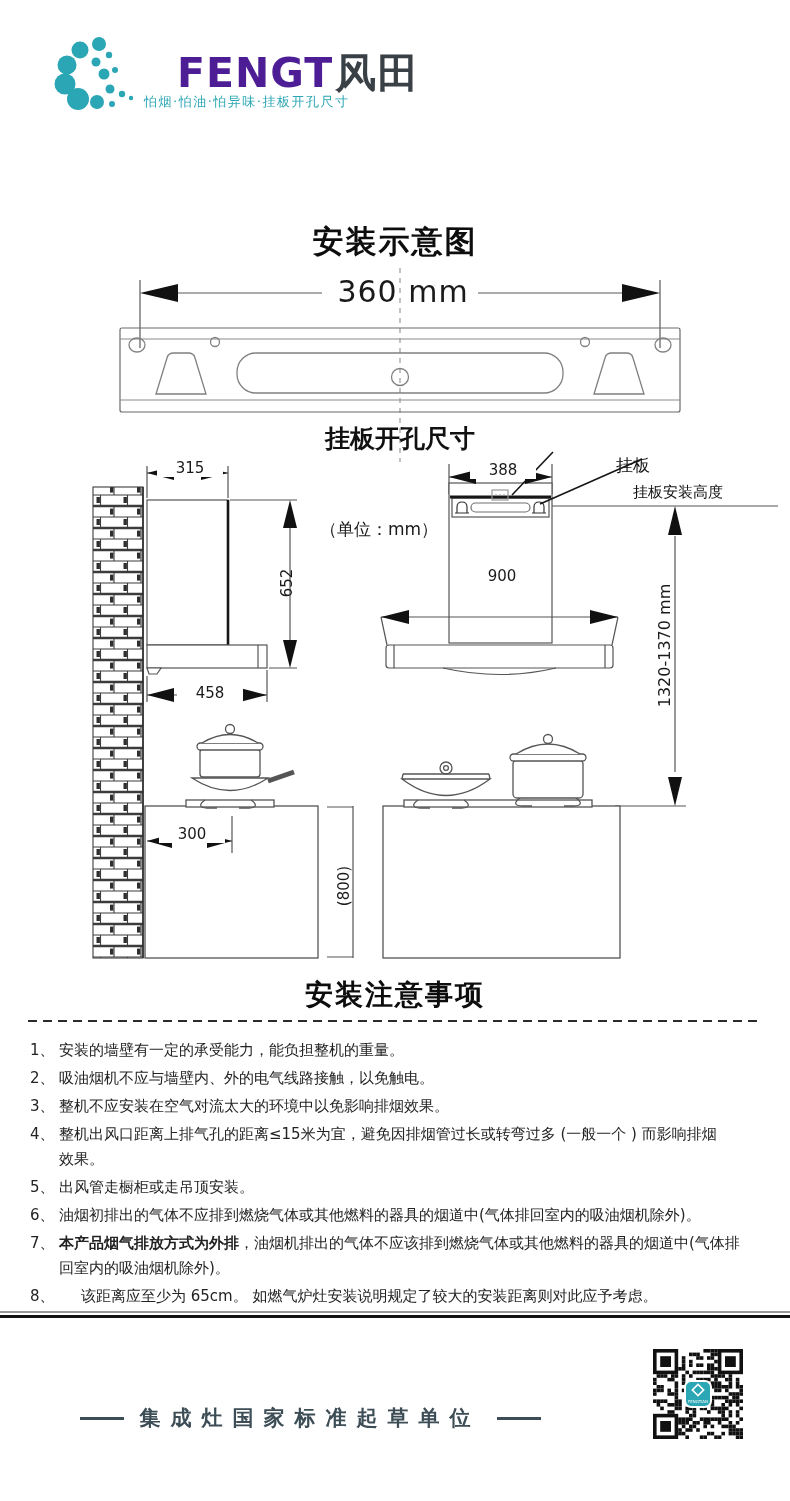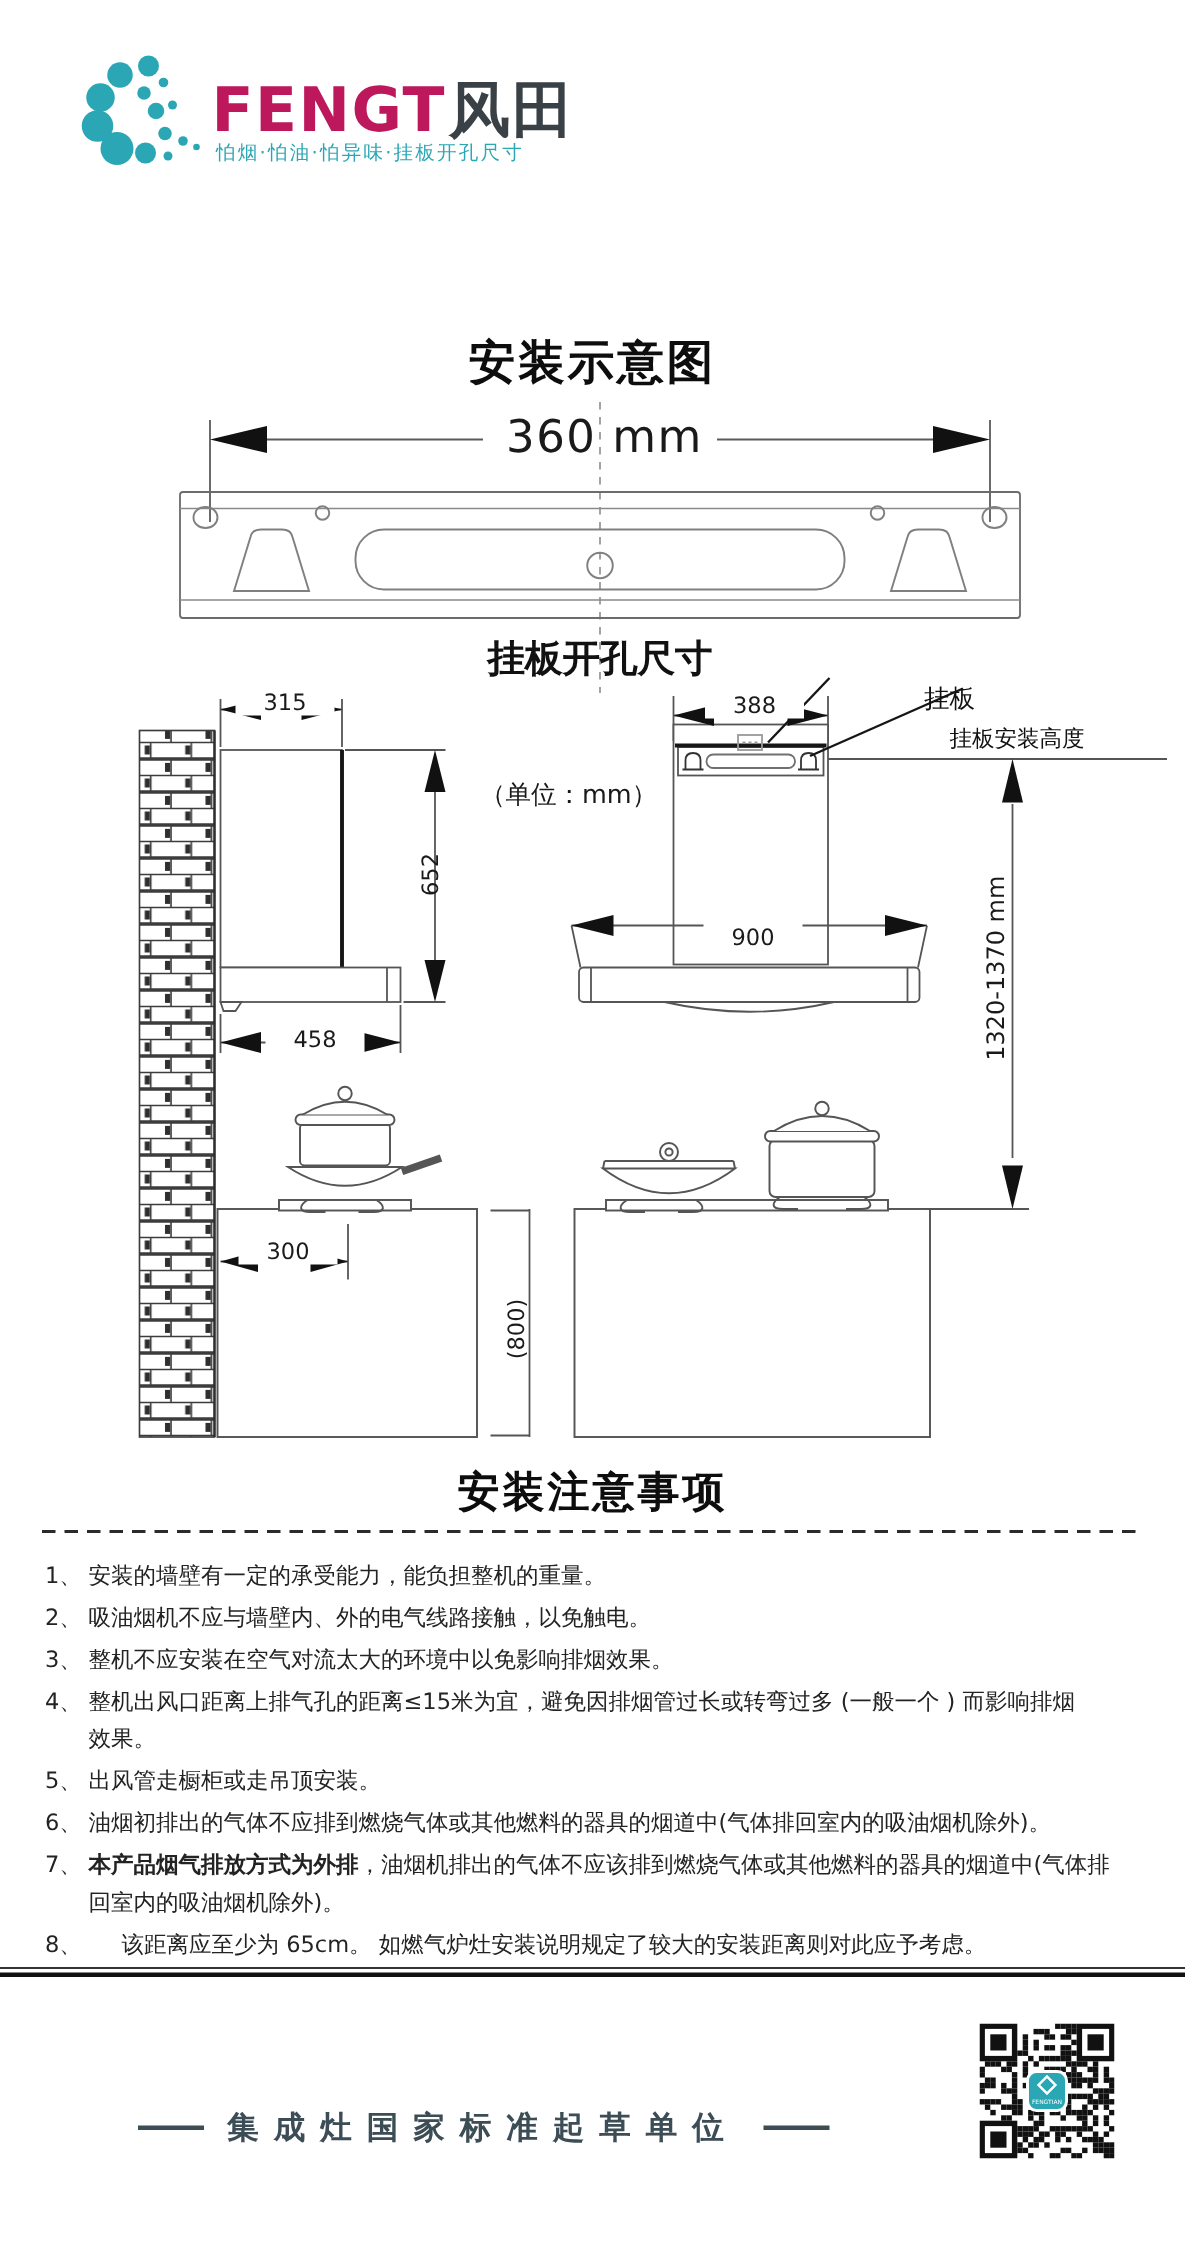--- a/index.html
+++ b/index.html
@@ -2,21 +2,21 @@
 <html><head>
 <meta charset="utf-8">
 <style>
   html,body{margin:0;padding:0;background:#fff;}
   #page{position:relative;width:790px;height:1501px;background:#fff;overflow:hidden;
         font-family:"DejaVu Sans","Liberation Sans",sans-serif;color:#1e1e1e;}
   svg.lineart{position:absolute;left:0;top:0;pointer-events:none;}
   .abs{position:absolute;}
   
   .logo-word{position:absolute;left:141px;top:46px;font-size:41px;font-weight:800;letter-spacing:1px;white-space:nowrap;}
-  .logo-en{color:#be185d;}
+  .logo-en{color:#4c1d95;margin-left:36px;}
   .logo-cn{color:#3A4146;margin-left:2px;}
   .tagline{position:absolute;left:144px;top:93px;font-size:13px;color:#2BA6B4;letter-spacing:1.5px;white-space:nowrap;}
   
   .badge{position:absolute;left:265px;top:151px;width:260px;height:46px;background:#2BA6B4;border-radius:24px;
          display:flex;align-items:center;justify-content:center;color:#fff;font-size:30px;font-weight:800;letter-spacing:1px;}
   .h1{position:absolute;left:0;top:221px;width:790px;text-align:center;font-size:31px;font-weight:800;color:#0d0d0d;letter-spacing:2px;}
   .h2{position:absolute;left:0;top:976px;width:790px;text-align:center;font-size:28px;font-weight:800;color:#0d0d0d;letter-spacing:2px;}
   
   .dim{position:absolute;font-size:15px;color:#1a1a1a;white-space:nowrap;text-align:center;background:#fff;padding:0 3px;}
   .dim.nobg{background:transparent;}
@@ -25,21 +25,21 @@
   .caption{position:absolute;font-size:25px;font-weight:800;color:#111;text-align:center;white-space:nowrap;}
   .cjk-label{position:absolute;font-size:16px;color:#111;white-space:nowrap;background:transparent;}
   
   #notes-list{position:absolute;left:30px;top:1038px;width:734px;font-size:15px;color:#232323;font-weight:500;}
   .note{display:flex;margin-bottom:3px;line-height:25px;}
   .note .num{flex:0 0 29px;}
   .note .body{flex:1;}
   .note .body div{white-space:nowrap;}
   .note b{font-weight:800;}
   
-  .slogan{position:absolute;left:0;top:1404px;width:620px;display:flex;align-items:center;justify-content:center;gap:16px;margin-left:12px;}
+  .slogan{position:absolute;left:0;top:1404px;width:620px;display:flex;align-items:center;justify-content:center;gap:16px;}
   .slogan .dash{width:44px;height:3px;background:#3D4D56;}
   .slogan .txt{font-size:21px;font-weight:600;color:#3D4D56;letter-spacing:10px;white-space:nowrap;}
   #qr-box{position:absolute;left:653px;top:1349px;width:90px;height:90px;}
 </style>
 </head>
 <body>
 
 <div id="page">
 
   <div class="abs" style="left:0;top:0;width:790px;height:120px;">
@@ -207,21 +207,21 @@
 
   <div class="dim big nobg" style="left:330px;top:274px;width:140px;">360 mm</div>
   <div class="caption" style="left:300px;top:422px;width:200px;">挂板开孔尺寸</div>
 
   <div class="dim" style="left:157px;top:459px;width:60px;">315</div>
   <div class="dim rot" style="left:254px;top:574px;width:60px;">652</div>
   <div class="dim" style="left:177px;top:684px;width:60px;">458</div>
   <div class="dim nobg" style="left:317px;top:518px;font-size:17px;">（单位：mm）</div>
 
   <div class="dim" style="left:470px;top:461px;width:60px;">388</div>
-  <div class="dim" style="left:469px;top:616px;width:60px;">900</div>
+  <div class="dim" style="left:469px;top:567px;width:60px;">900</div>
   <div class="cjk-label" style="left:616px;top:454px;font-size:17px;">挂板</div>
   <div class="cjk-label" style="left:633px;top:483px;font-size:15px;">挂板安装高度</div>
   <div class="dim rot" style="left:591px;top:636px;width:140px;font-size:16px;">1320-1370 mm</div>
 
   <div class="dim" style="left:159px;top:825px;width:60px;">300</div>
   <div class="dim rot" style="left:311px;top:877px;width:60px;">(800)</div>
 
   <div id="notes-list">
       <div class="note">
         <span class="num">1、</span>

